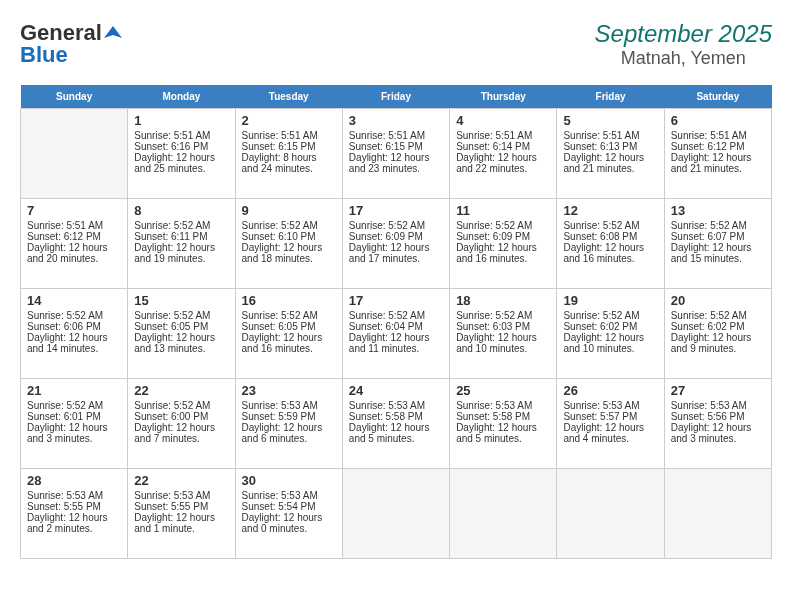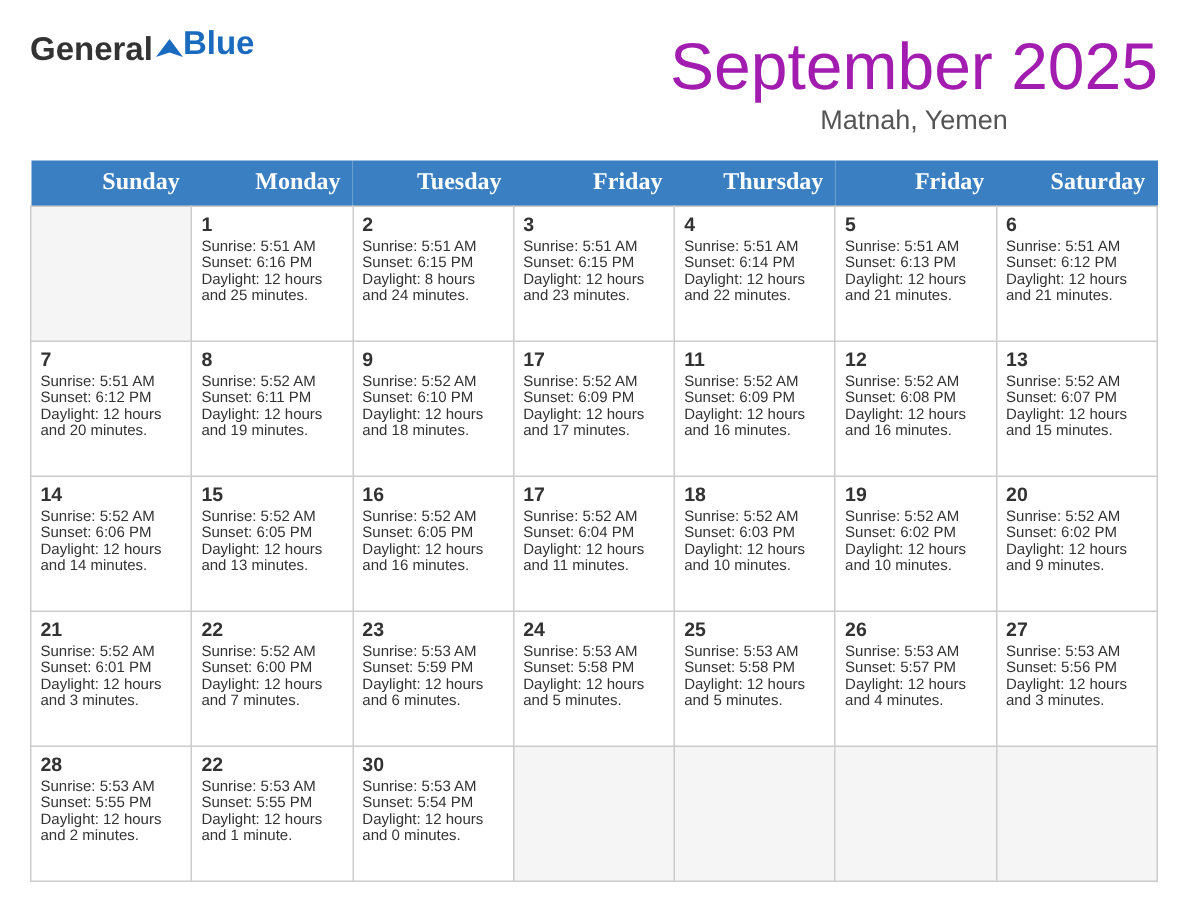--- a/index.html
+++ b/index.html
@@ -11,53 +11,53 @@
       padding: 20px;
     }
     .header {
       display: flex;
       justify-content: space-between;
       align-items: flex-start;
       margin-bottom: 16px;
     }
     .logo {
       display: flex;
-      flex-direction: row;
+      flex-direction: column;
       align-items: flex-start;
     }
     .logo-line {
       display: flex;
       align-items: center;
     }
     .title-block {
       text-align: right;
     }
     .month-title {
-      font-size: 44px;
-      color: #a21caf;
+      font-size: 24px;
+      color: #0f766e;
       font-weight: normal;
+      font-style: italic;
     }
     .location-title {
       font-size: 18px;
       color: #555;
       text-align: center;
     }
     table {
       width: 100%;
       border-collapse: collapse;
       table-layout: fixed;
     }
     th {
       background-color: #3a7fc1;
       color: white;
-      text-align: right;
+      text-align: center;
       padding: 6px 8px;
-      font-size: 16px;
+      font-size: 10px;
       font-weight: bold;
-      font-family: Liberation Serif, serif;
     }
     td {
       border: 1px solid #ccc;
       vertical-align: top;
       padding: 4px 6px;
       font-size: 10px;
       color: #333;
       height: 90px;
     }
     .day-num {

